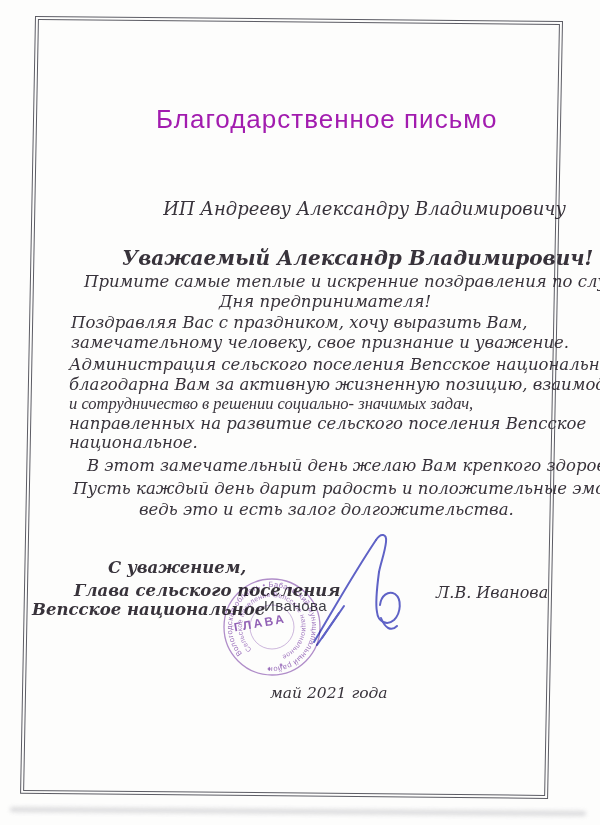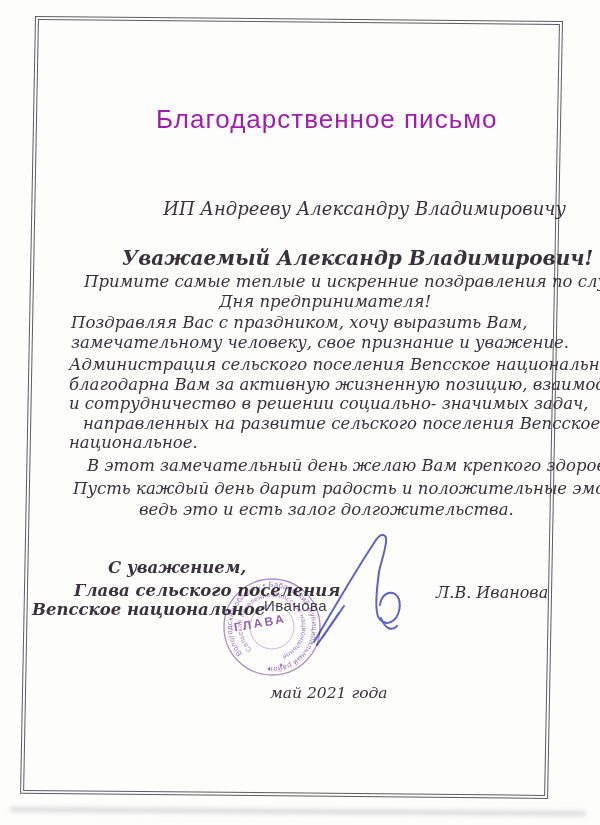--- a/index.html
+++ b/index.html
@@ -58,22 +58,22 @@
 <div class="script addressee abs" style="right:34px;top:198px;">ИП Андрееву Александру Владимировичу</div>
 
 <div class="script salutation" style="left:122px;top:246px;">Уважаемый  Александр Владимирович!</div>
 
 <div class="script" style="left:84px;top:272px;">Примите самые теплые и искренние поздравления по случаю</div>
 <div class="script" style="left:219px;top:292px;">Дня предпринимателя!</div>
 <div class="script" style="left:71px;top:313px;">Поздравляя Вас с праздником, хочу выразить Вам,</div>
 <div class="script" style="left:71px;top:333px;">замечательному человеку, свое признание и уважение.</div>
 <div class="script" style="left:69px;top:355px;">Администрация сельского поселения Вепсское национальное</div>
 <div class="script" style="left:69px;top:375px;">благодарна Вам за активную жизненную позицию, взаимодействие</div>
-<div class="script" style="left:69px;top:394px;">и сотрудничество в решении социально- значимых  задач,</div>
-<div class="script" style="left:83px;top:414px;text-align:center;">направленных на развитие сельского поселения Вепсское</div>
+<div class="script" style="left:69px;top:394px;font-family:Liberation Serif, serif;">и сотрудничество в решении социально- значимых  задач,</div>
+<div class="script" style="left:69px;top:414px;text-align:center;">направленных на развитие сельского поселения Вепсское</div>
 <div class="script" style="left:69px;top:433px;">национальное.</div>
 <div class="script" style="left:87px;top:456px;">В этот замечательный день желаю Вам крепкого здоровья.</div>
 <div class="script" style="left:73px;top:479px;">Пусть каждый день дарит радость и положительные эмоции,</div>
 <div class="script" style="left:139px;top:500px;">ведь это и есть залог долгожительства.</div>
 
 <div class="script bold" style="left:68px;top:558px;margin-left:40px;">С уважением,</div>
 <div class="script bold" style="left:74px;top:581px;">Глава сельского поселения</div>
 <div class="script bold" style="left:32px;top:600px;text-align:right;">Вепсское национальное</div>
 <div class="script signer-name" style="left:400px;top:583px;margin-left:36px;">Л.В. Иванова</div>
 <div class="script date-line" style="left:246px;top:684px;">май 2021 года</div>

